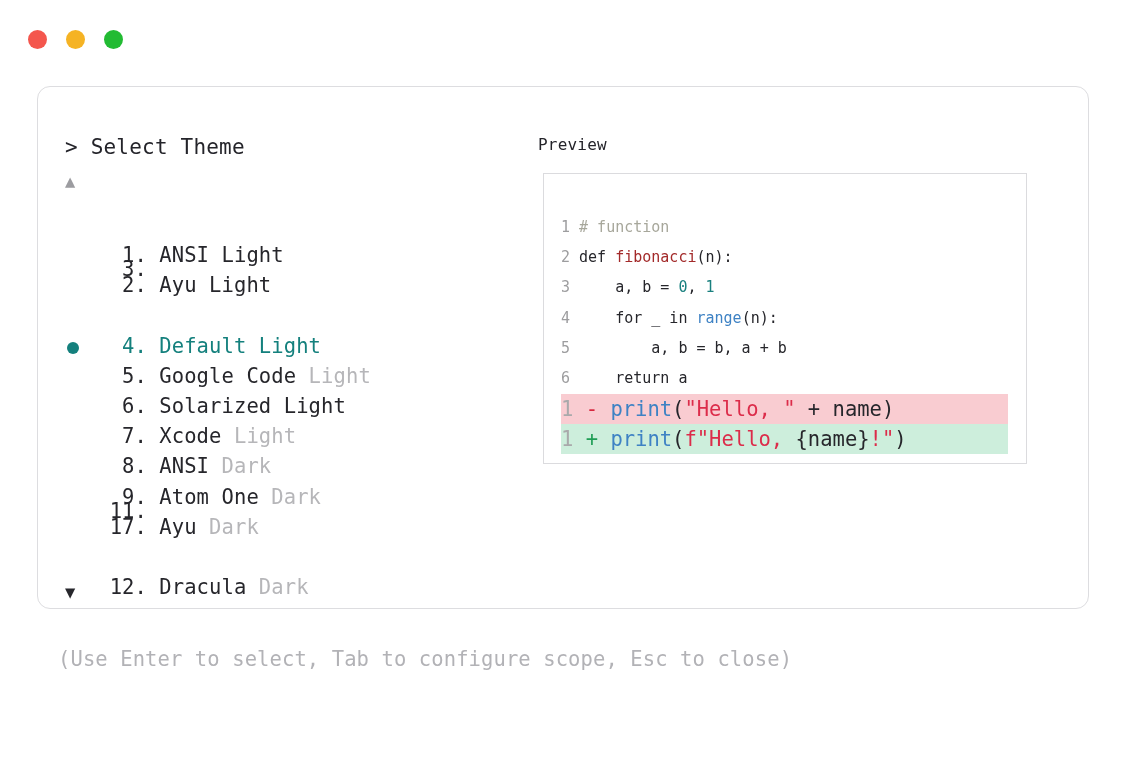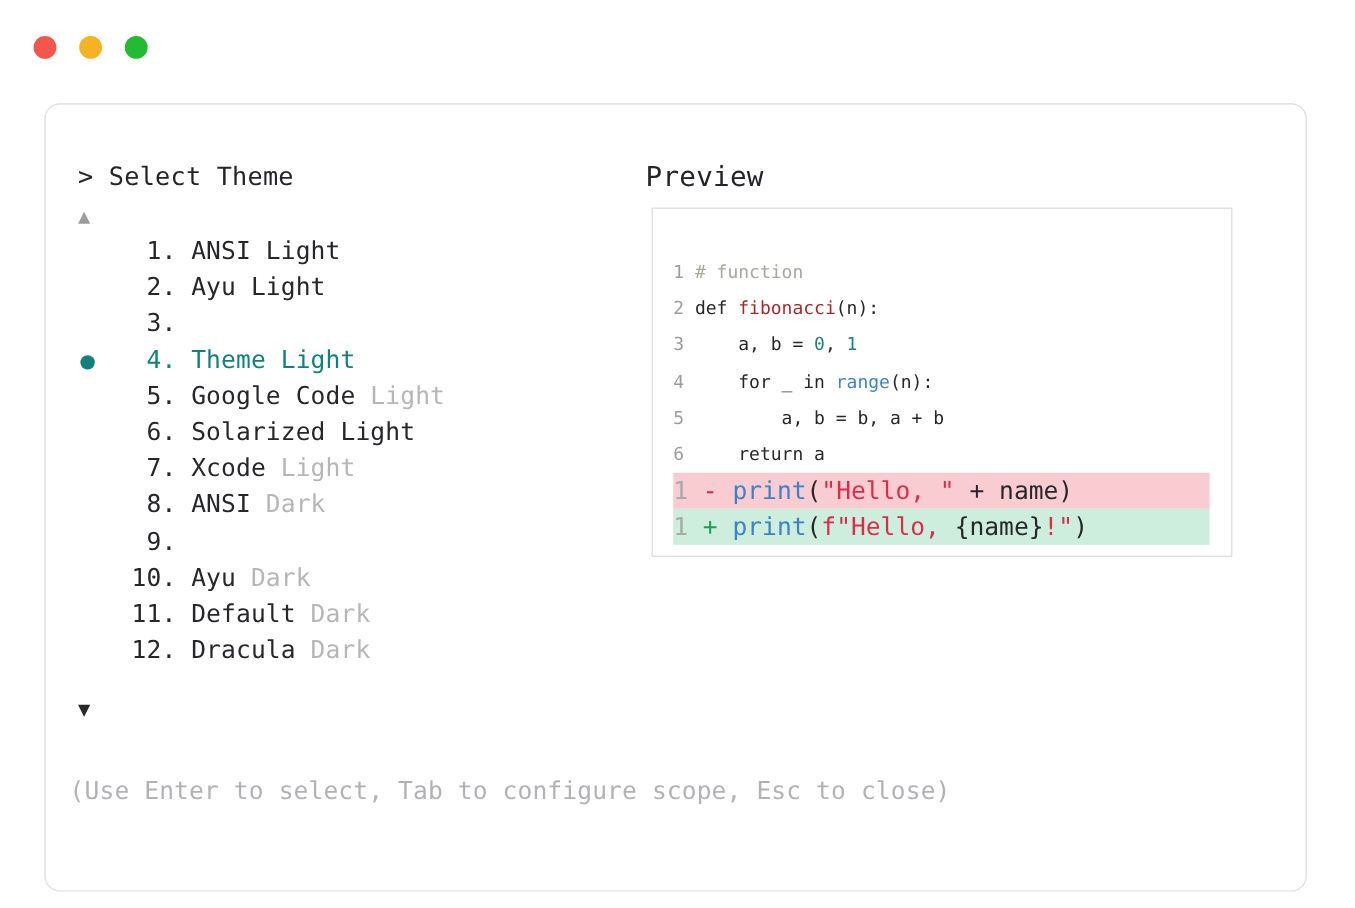--- a/index.html
+++ b/index.html
@@ -31,21 +31,21 @@
   .dot.red    { background: #f4564d; }
   .dot.yellow { background: #f5b324; }
   .dot.green  { background: #22bb33; }
 
   
   .card {
     position: absolute;
     left: 37px;
     top: 86px;
     width: 1052px;
-    height: 657px;
+    height: 523px;
     box-sizing: border-box;
     border: 1px solid #dddde0;
     border-radius: 13px;
     background: #ffffff;
   }
 
   .card-inner {
     position: absolute;
     inset: 0;
   }
@@ -108,33 +108,34 @@
     background: #14807d;
   }
   .idx {
     flex: 0 0 52px;
     text-align: right;
     white-space: pre;
   }
   .label {
     margin-left: 12.3px;
     white-space: pre;
+    margin-top: 46px;
   }
   .theme-row.selected, .theme-row.selected .idx, .theme-row.selected .label {
     color: #14807d;
   }
   .suffix-dim { color: #b6b6b9; }
   .suffix-solid { color: #26262b; }
 
   
   .preview-title {
     position: absolute;
     left: 500px;
     top: 48px;
-    font-size: 23px;
+    font-size: 16px;
     color: #24242a;
     letter-spacing: 0.2px;
   }
   .preview-box {
     position: absolute;
     left: 505px;
     top: 86px;
     width: 484px;
     height: 291px;
     box-sizing: border-box;
@@ -205,28 +206,28 @@
   <div class="card-inner">
 
     <div class="prompt">&gt; Select Theme</div>
 
     <div class="scroll-up">▲</div>
 
     <div class="theme-list" id="theme-list">
         <div class="theme-row"><span class="bullet-cell"></span><span class="idx">1.</span><span class="label"><span>ANSI</span><span class="suffix-solid"> Light</span></span></div>
         <div class="theme-row"><span class="bullet-cell"></span><span class="idx">2.</span><span class="label"><span>Ayu</span><span class="suffix-solid"> Light</span></span></div>
         <div class="theme-row"><span class="bullet-cell"></span><span class="idx">3.</span></div>
-        <div class="theme-row selected"><span class="bullet-cell"><span class="bullet"></span></span><span class="idx">4.</span><span class="label"><span>Theme</span><span class=""> Light</span></span></div>
+        <div class="theme-row selected"><span class="bullet-cell"><span class="bullet"></span></span><span class="idx">4.</span><span class="label"><span>Default</span><span class=""> Light</span></span></div>
         <div class="theme-row"><span class="bullet-cell"></span><span class="idx">5.</span><span class="label"><span>Google Code</span><span class="suffix-dim"> Light</span></span></div>
         <div class="theme-row"><span class="bullet-cell"></span><span class="idx">6.</span><span class="label"><span>Solarized</span><span class="suffix-solid"> Light</span></span></div>
         <div class="theme-row"><span class="bullet-cell"></span><span class="idx">7.</span><span class="label"><span>Xcode</span><span class="suffix-dim"> Light</span></span></div>
         <div class="theme-row"><span class="bullet-cell"></span><span class="idx">8.</span><span class="label"><span>ANSI</span><span class="suffix-dim"> Dark</span></span></div>
-        <div class="theme-row"><span class="bullet-cell"></span><span class="idx">9.</span></div>
-        <div class="theme-row"><span class="bullet-cell"></span><span class="idx">10.</span><span class="label"><span>Ayu</span><span class="suffix-dim"> Dark</span></span></div>
-        <div class="theme-row"><span class="bullet-cell"></span><span class="idx">11.</span><span class="label"><span>Default</span><span class="suffix-dim"> Dark</span></span></div>
+        <div class="theme-row"><span class="bullet-cell"></span><span class="idx">9.</span><span class="label"><span>Atom One</span><span class="suffix-dim"> Dark</span></span></div>
+        <div class="theme-row"><span class="bullet-cell"></span><span class="idx">17.</span><span class="label"><span>Ayu</span><span class="suffix-dim"> Dark</span></span></div>
+        <div class="theme-row"><span class="bullet-cell"></span><span class="idx">11.</span></div>
         <div class="theme-row"><span class="bullet-cell"></span><span class="idx">12.</span><span class="label"><span>Dracula</span><span class="suffix-dim"> Dark</span></span></div>
       </div>
 
     <div class="scroll-down">▼</div>
 
     <div class="preview-title">Preview</div>
 
     <div class="preview-box">
       <div class="code" id="code-block"><div><span class="ln">1 </span><span class="cmt"># function</span></div><div><span class="ln">2 </span><span class="kw">def </span><span class="fn">fibonacci</span><span class="kw">(n):</span></div><div><span class="ln">3 </span><span class="kw">    a, b = </span><span class="num">0</span><span class="kw">, </span><span class="num">1</span></div><div><span class="ln">4 </span><span class="kw">    for _ in </span><span class="bi">range</span><span class="kw">(n):</span></div><div><span class="ln">5 </span><span class="kw">        a, b = b, a + b</span></div><div><span class="ln">6 </span><span class="kw">    return a</span></div></div>
       <div class="diff" id="diff-block"><span class="diff-line del"><span class="ln">1 </span><span class="mk-del">-</span><span> </span><span class="bi">print</span><span class="pl">(</span><span class="str">"Hello, "</span><span class="pl"> + name)</span></span><span class="diff-line add"><span class="ln">1 </span><span class="mk-add">+</span><span> </span><span class="bi">print</span><span class="pl">(</span><span class="str">f"Hello, </span><span class="pl">{name}</span><span class="str">!"</span><span class="pl">)</span></span></div>

